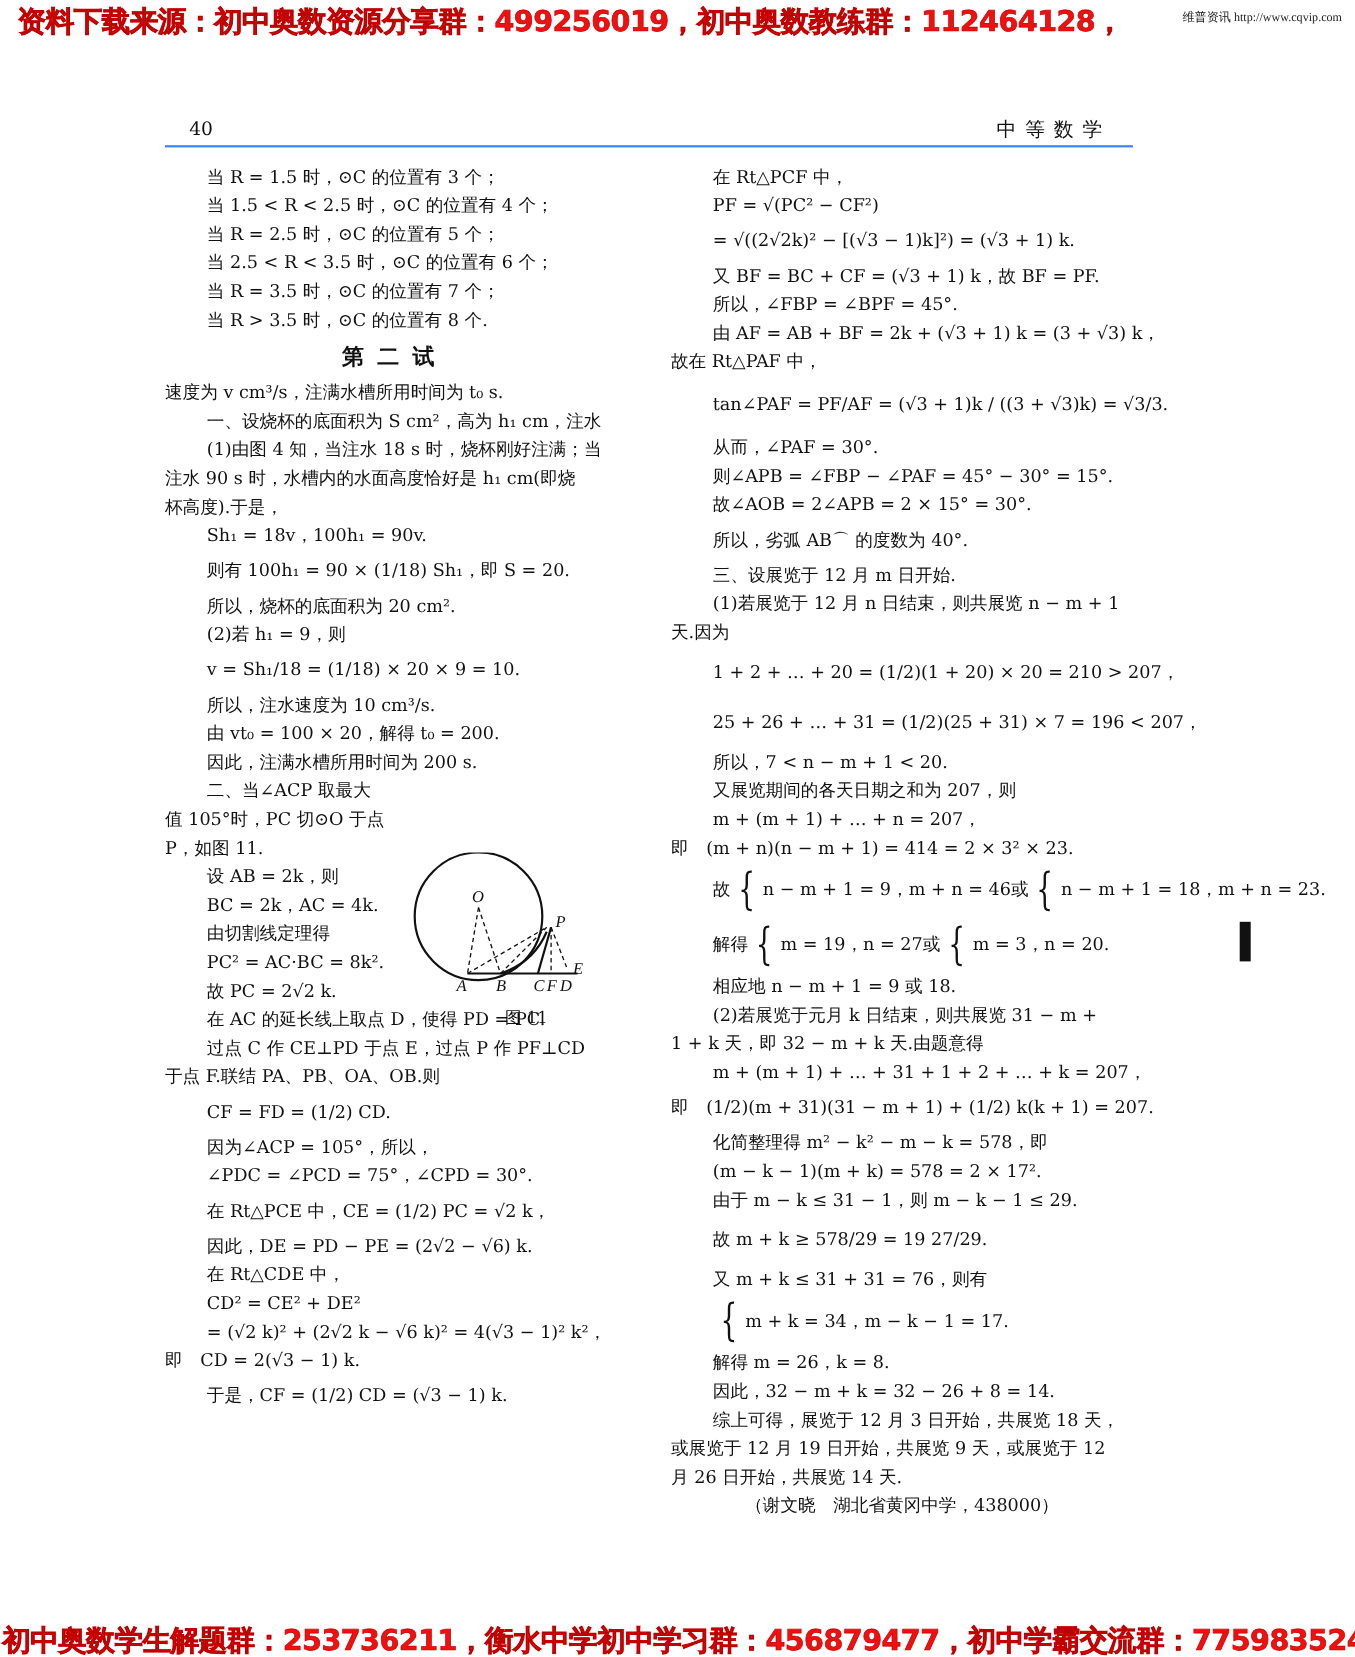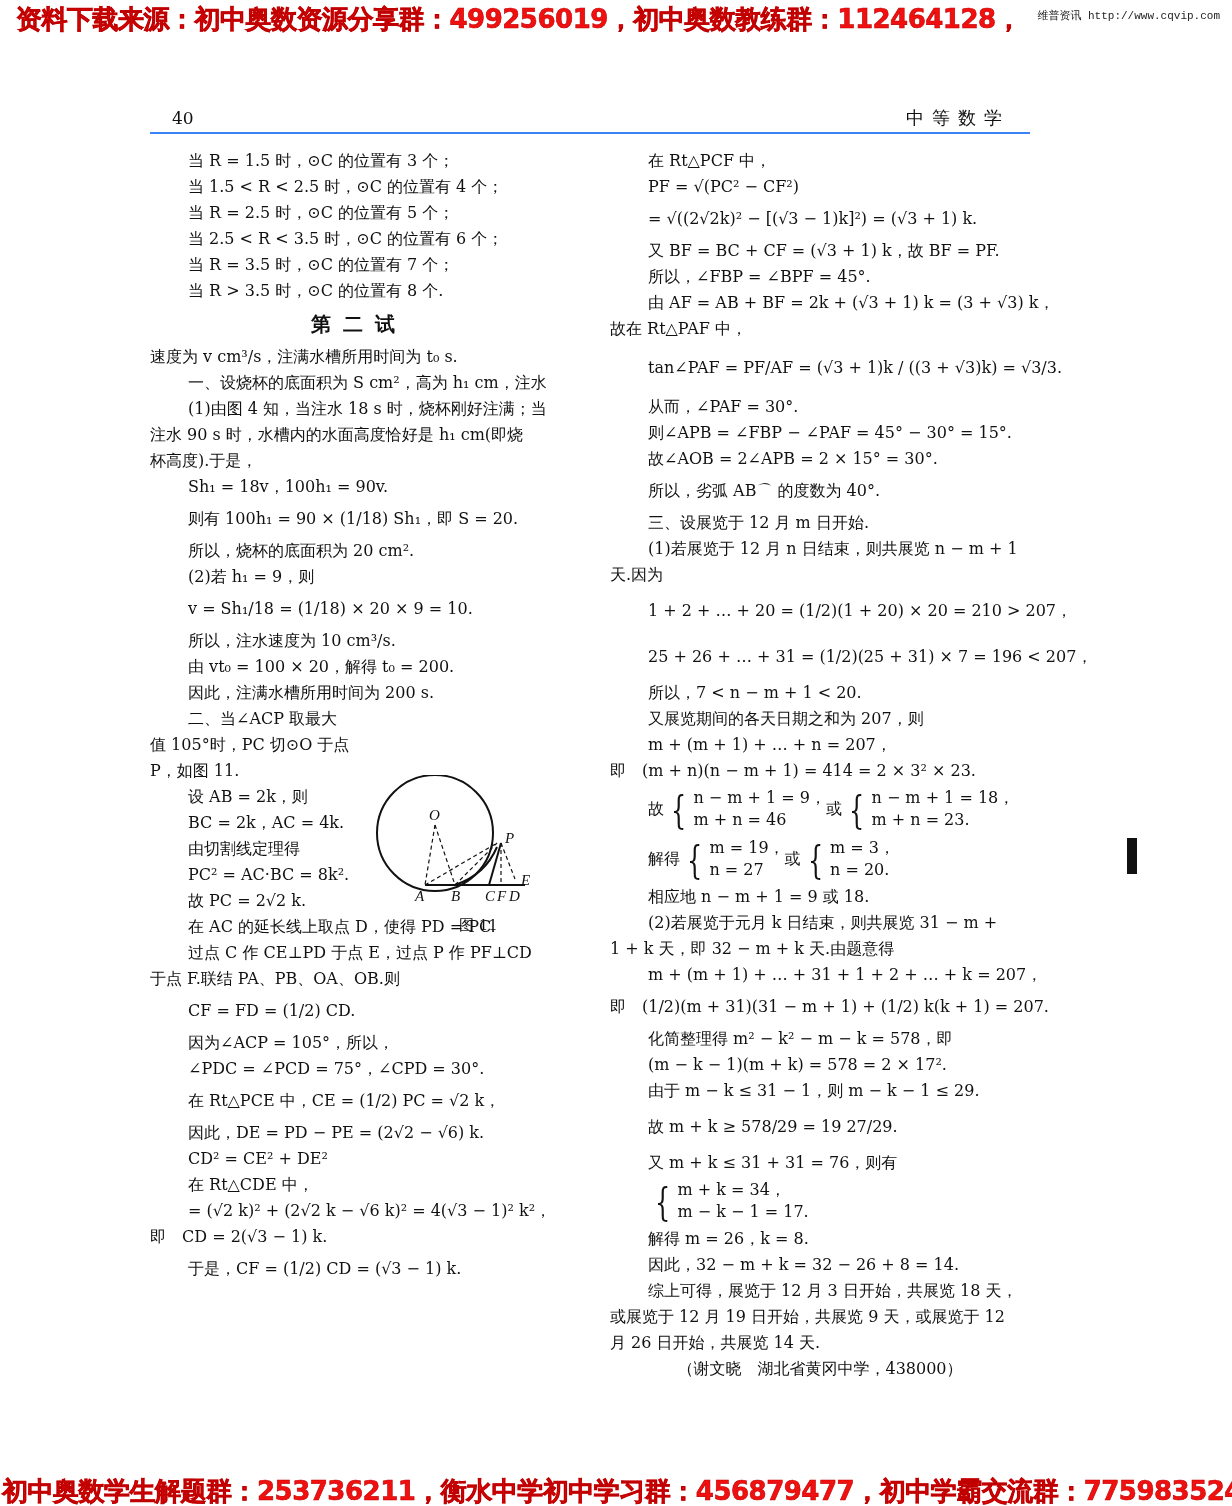--- a/index.html
+++ b/index.html
@@ -4,34 +4,34 @@
 <style>
   html, body { margin: 0; padding: 0; background: #ffffff; }
   body { width: 1232px; height: 1506px; position: relative; overflow: hidden;
          font-family: "DejaVu Serif", "Liberation Serif", serif; color: #111; }
   .banner { position: absolute; left: 0; font-family: "DejaVu Sans", "Liberation Sans", sans-serif;
             font-weight: bold; color: #f01010; -webkit-text-stroke: 0.6px #c00000;
             letter-spacing: -0.5px; white-space: nowrap; }
   .banner.top { top: 2px; font-size: 26px; left: 16px; }
   .banner.bottom { top: 1474px; font-size: 26px; left: 2px; }
   .vip { position: absolute; top: 8px; right: 12px; font-size: 11px; color: #222;
-         font-family: Liberation Mono, monospace; }
+         font-family: Liberation Serif, serif; }
   .running-head { position: absolute; top: 106px; left: 150px; width: 880px; height: 26px;
                   border-bottom: 2px solid #3b82f6; }
   .page-no { position: absolute; left: 22px; top: 2px; font-size: 17px; }
   .journal { position: absolute; right: 20px; top: 0; font-size: 18px; letter-spacing: 8px; }
   .col { position: absolute; top: 148px; font-size: 16px; line-height: 26px; }
   .col.left { left: 150px; width: 418px; }
   .col.right { left: 610px; width: 420px; }
   .ln { white-space: nowrap; height: 26px; }
   .ln.in { padding-left: 38px; }
   .ln.tall { height: 38px; line-height: 38px; }
   .ln.brace { height: 50px; line-height: 22px; padding-left: 38px; display: flex; align-items: center; }
   .brace .bl { font-size: 40px; line-height: 40px; margin: 0 2px; transform: scaleX(0.6); }
-  .brace .stack { display: inline-flex; flex-direction: column; }
+  .brace .stack { display: inline-flex; }
   .section-title { text-align: center; font-weight: bold; font-size: 20px; height: 40px;
                    line-height: 40px; letter-spacing: 12px; font-family: "DejaVu Sans", sans-serif; }
   .signature { text-align: center; }
   .figure { position: absolute; left: 375px; top: 775px; width: 170px; height: 170px; }
   .fig-caption { position: absolute; left: 459px; top: 916px; font-size: 15px; }
   .scan-mark { position: absolute; left: 1127px; top: 838px; width: 10px; height: 36px; background: #111; }
 </style>
 </head>
 <body>
 
@@ -75,22 +75,22 @@
   <div class="ln in">PC² = AC·BC = 8k².</div>
   <div class="ln in">故 PC = 2√2 k.</div>
   <div class="ln in">在 AC 的延长线上取点 D，使得 PD = PC.</div>
   <div class="ln in">过点 C 作 CE⊥PD 于点 E，过点 P 作 PF⊥CD</div>
   <div class="ln">于点 F.联结 PA、PB、OA、OB.则</div>
   <div class="ln in tall">CF = FD = (1/2) CD.</div>
   <div class="ln in">因为∠ACP = 105°，所以，</div>
   <div class="ln in">∠PDC = ∠PCD = 75°，∠CPD = 30°.</div>
   <div class="ln in tall">在 Rt△PCE 中，CE = (1/2) PC = √2 k，</div>
   <div class="ln in">因此，DE = PD − PE = (2√2 − √6) k.</div>
+  <div class="ln in">在 Rt△CDE 中，</div>
   <div class="ln in">CD² = CE² + DE²</div>
-  <div class="ln in">在 Rt△CDE 中，</div>
   <div class="ln in">= (√2 k)² + (2√2 k − √6 k)² = 4(√3 − 1)² k²，</div>
   <div class="ln">即　CD = 2(√3 − 1) k.</div>
   <div class="ln in tall">于是，CF = (1/2) CD = (√3 − 1) k.</div>
 </div>
 
 <svg class="figure" viewBox="0 0 170 170" width="170" height="170">
   <circle cx="60" cy="58" r="58" fill="none" stroke="#111" stroke-width="2"></circle>
   <g stroke="#111" stroke-width="1.2" stroke-dasharray="4,3" fill="none">
     <line x1="60" y1="50" x2="50" y2="110"></line>
     <line x1="60" y1="50" x2="80" y2="110"></line>

